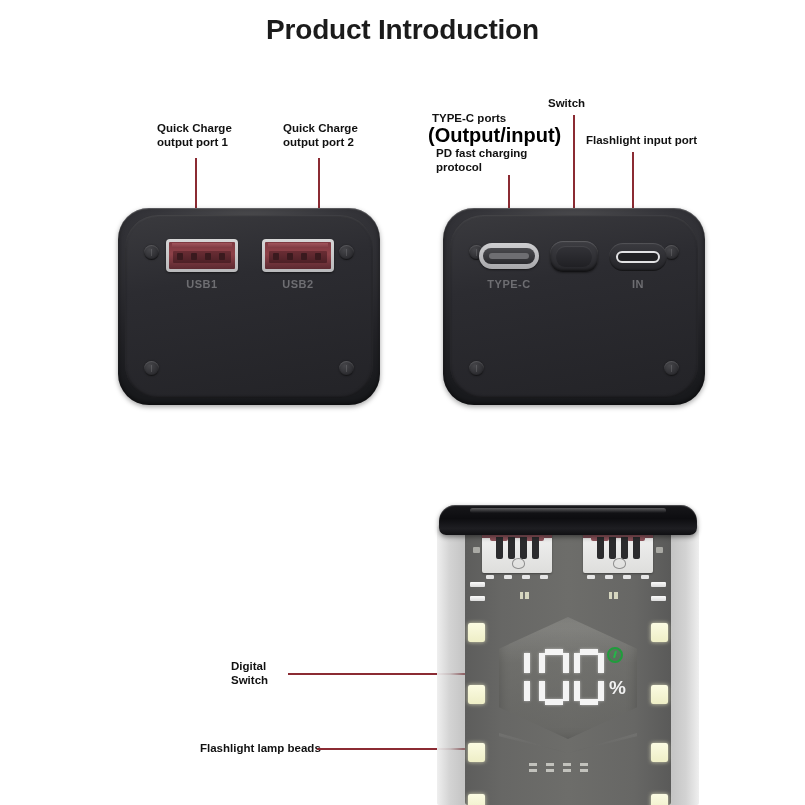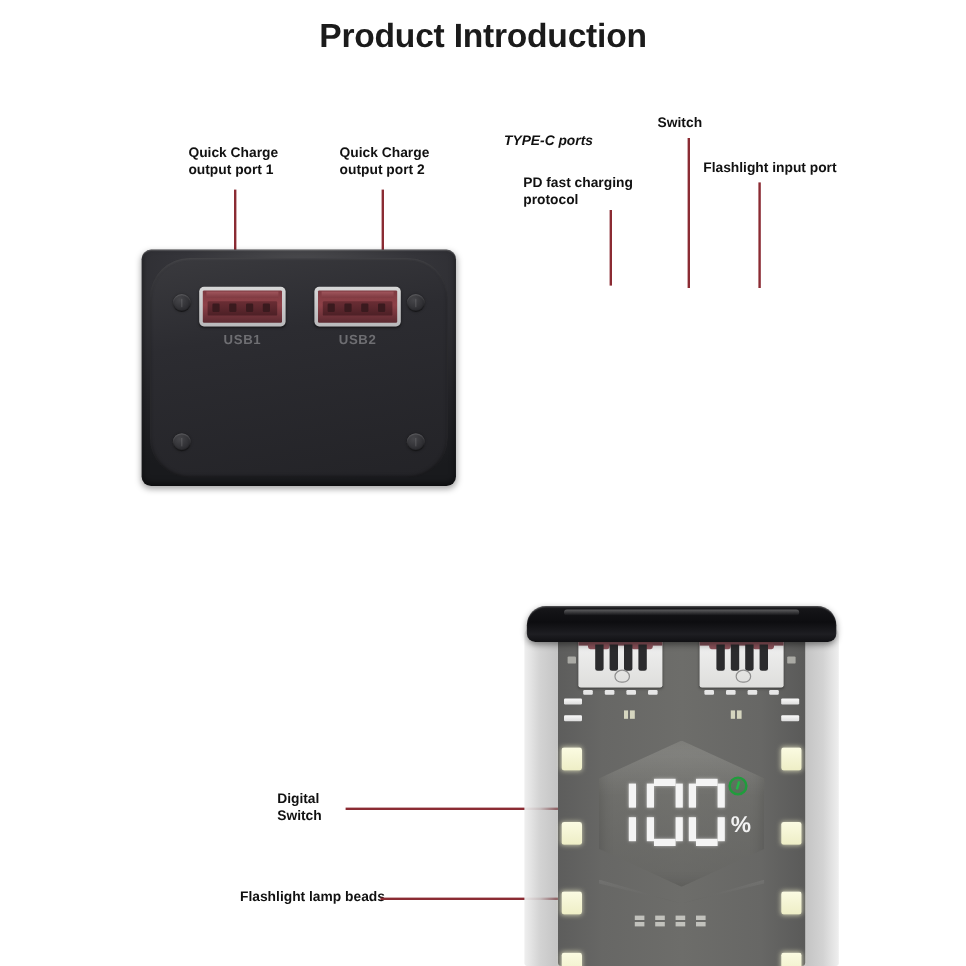--- a/index.html
+++ b/index.html
@@ -34,21 +34,21 @@
     font-size:20px;font-weight:bold;color:#000;
     line-height:1.0;white-space:nowrap;
   }
   
   .lead-v{position:absolute;width:2px;background:#8b2b33;}
   .lead-h{position:absolute;height:2px;background:#8b2b33;}
 
   
   .dev{
     position:absolute;
-    border-radius:8px;
+    border-radius:31px;
     background:
       radial-gradient(120% 90% at 50% 8%, #4a4a4d 0%, #35353a 30%, #232327 72%, #191a1d 100%);
     box-shadow:
       0 2px 5px rgba(0,0,0,.35),
       inset 0 1px 1px rgba(255,255,255,.22),
       inset 0 -2px 5px rgba(0,0,0,.55);
   }
   .dev:after{ 
     content:"";position:absolute;left:7px;top:7px;right:7px;bottom:7px;
     border-radius:33px;
@@ -323,31 +323,64 @@
           <div class="pin" style="left:8px;"></div>
           <div class="pin" style="left:22px;"></div>
           <div class="pin" style="left:36px;"></div>
           <div class="pin" style="left:50px;"></div>
         </div>
       </div>
       <div class="port-label" style="left:144px;top:70px;width:72px;">USB2</div>
     </div>
   </div>
 
-  <div class="callout" style="left:420px;top:112px;font-style:italic;">TYPE-C ports</div>
+  <div class="callout" style="left:432px;top:112px;">TYPE-C ports</div>
+  <div class="callout-big" style="left:428px;top:125px;">(Output/input)</div>
   <div class="callout" style="left:436px;top:147px;">PD fast charging
 protocol</div>
   <div class="lead-v" style="left:508px;top:175px;height:63px;"></div>
 
   <div class="callout" style="left:548px;top:97px;">Switch</div>
   <div class="lead-v" style="left:573px;top:115px;height:125px;"></div>
 
   <div class="callout" style="left:586px;top:134px;">Flashlight input port</div>
   <div class="lead-v" style="left:632px;top:152px;height:88px;"></div>
 
+  <div class="dev" style="left:443px;top:208px;width:262px;height:197px;">
+    <div class="dev-inner">
+      <div class="screw" style="left:26px;top:37px;">
+          <i></i>
+        </div>
+      <div class="screw" style="right:26px;top:37px;">
+          <i></i>
+        </div>
+      <div class="screw" style="left:26px;bottom:29px;">
+          <i></i>
+        </div>
+      <div class="screw" style="right:26px;bottom:29px;">
+          <i></i>
+        </div>
+
+      <div class="typec" style="left:36px;top:35px;">
+        <div class="cav">
+            <div class="bar"></div>
+          </div>
+      </div>
+      <div class="port-label" style="left:26px;top:70px;width:80px;">TYPE-C</div>
+
+      <div class="switch" style="left:107px;top:33px;">
+          <b></b>
+        </div>
+
+      <div class="inport" style="left:166px;top:35px;">
+          <b></b>
+        </div>
+      <div class="port-label" style="left:166px;top:70px;width:58px;">IN</div>
+    </div>
+  </div>
 
   <div class="callout" style="left:231px;top:660px;">Digital
 Switch</div>
   <div class="lead-h" style="left:288px;top:673px;width:290px;"></div>
 
   <div class="callout" style="left:200px;top:742px;white-space:nowrap;">Flashlight lamp beads</div>
   <div class="lead-h" style="left:317px;top:748px;width:163px;"></div>
 
   <div class="bank" style="left:437px;top:505px;width:262px;height:300px;">
 

